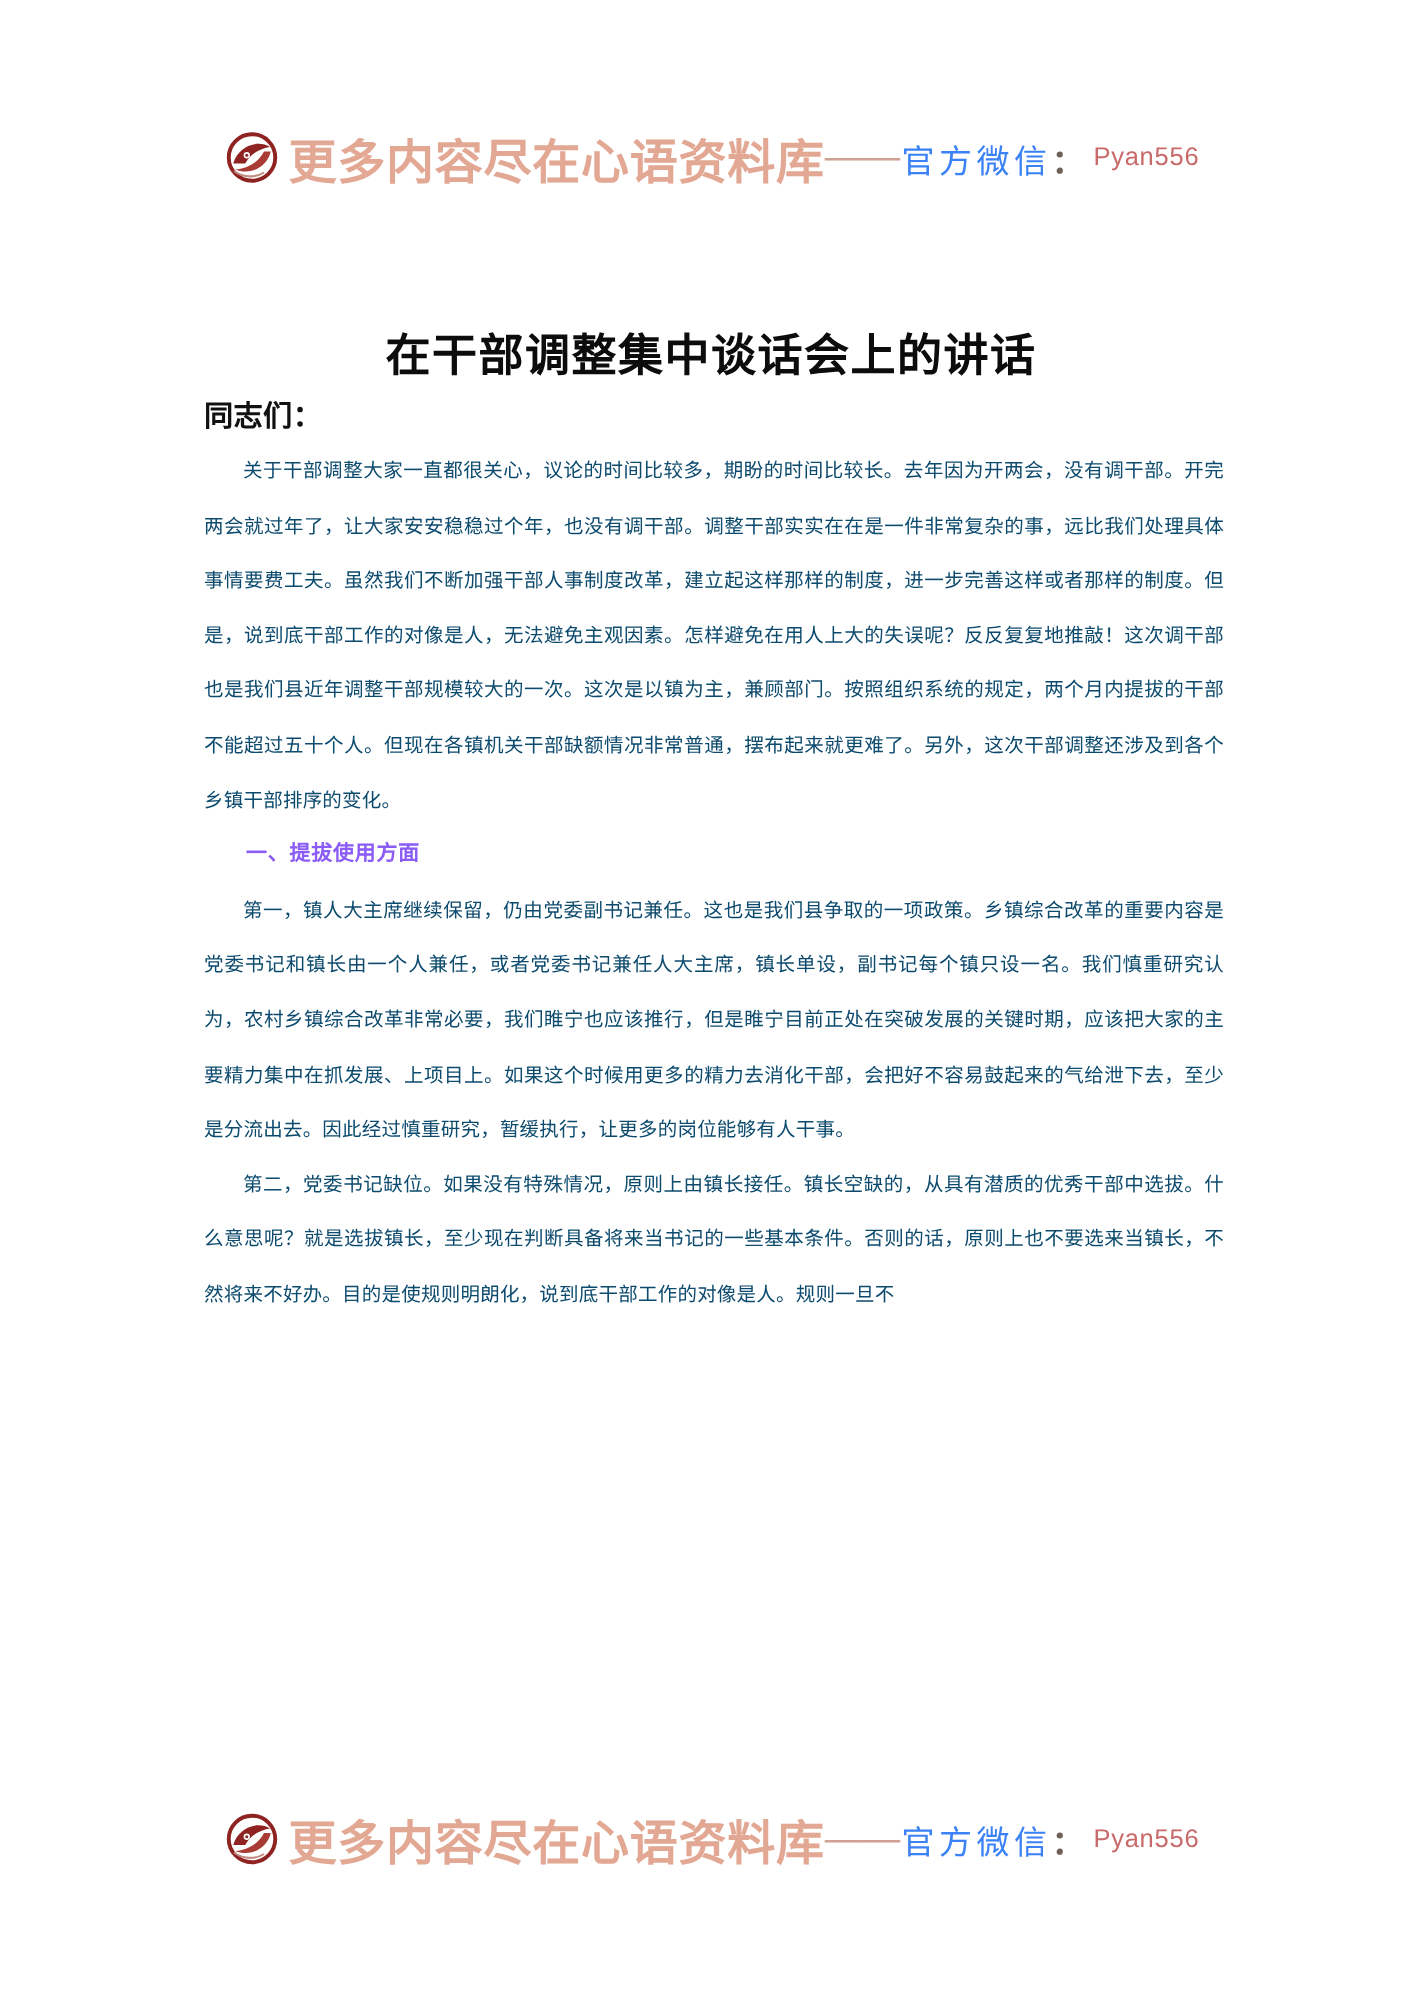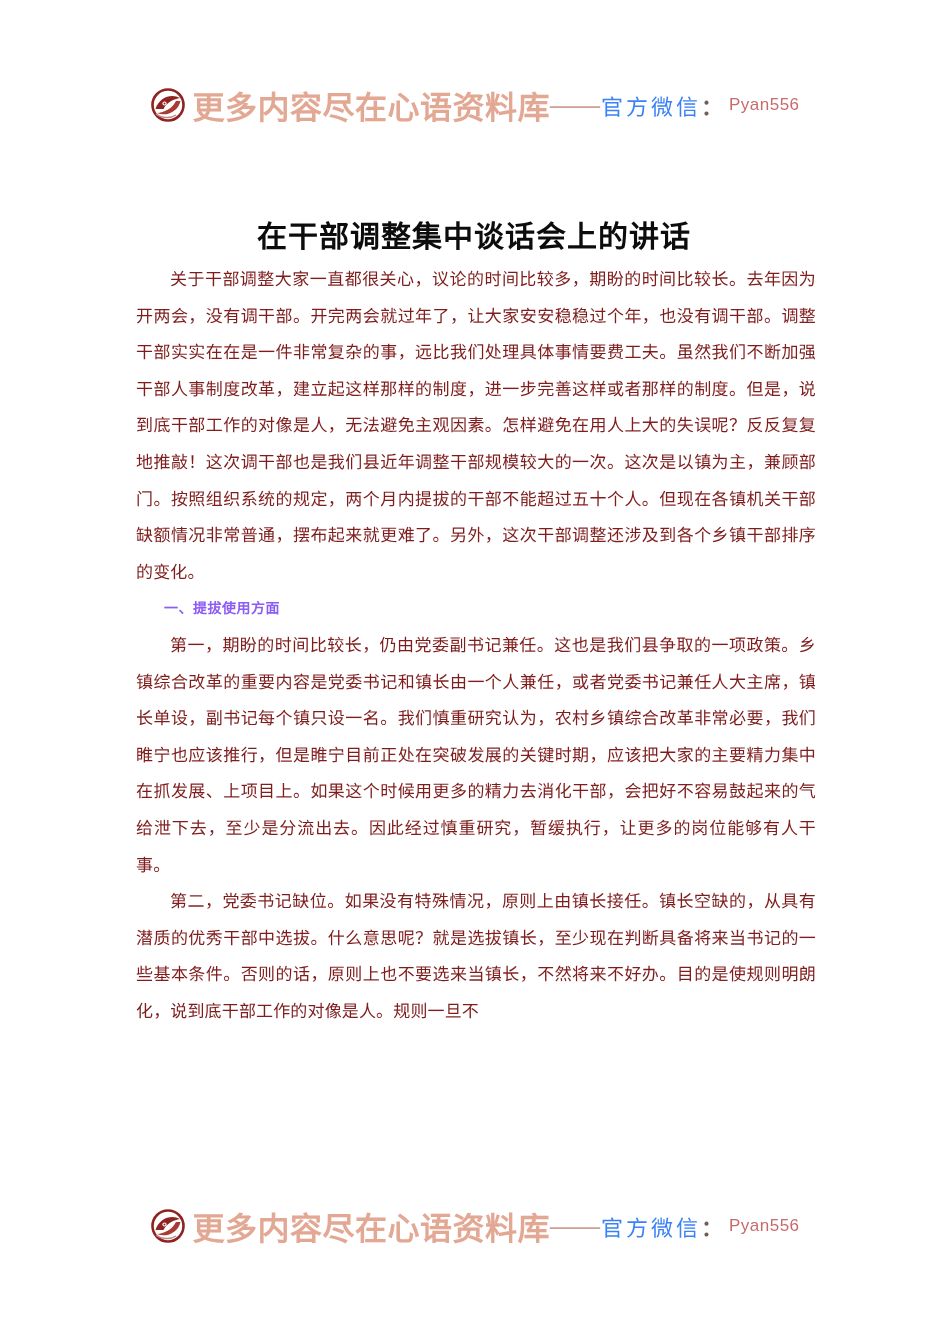--- a/index.html
+++ b/index.html
@@ -102,22 +102,22 @@
   .salutation {
     font-size: 19.5px;
     font-weight: 700;
     color: #111111;
     line-height: 34px;
     margin: 0 0 0 0;
     letter-spacing: 0.2px;
   }
 
   p.para {
-    font-size: 17px;
-    color: #7f1d1d;
+    font-size: 13px;
+    color: #0c4a6e;
     line-height: 36.6px;
     margin: 0;
     text-align: justify;
     text-justify: inter-ideograph;
     text-indent: 2em;
     letter-spacing: 0.15px;
     word-break: break-all;
   }
 
   h2.section-heading {
@@ -149,23 +149,24 @@
     <span class="wm-text-a">更多内容尽在心语资料库</span>
     <span class="wm-dash">——</span>
     <span class="wm-text-b">官方微信</span>
     <span class="wm-colon">：</span>
     <span class="wm-handle">Pyan556</span>
   </div>
 
   <h1 class="doc-title">在干部调整集中谈话会上的讲话</h1>
 
   <div class="body-block">
+    <div class="salutation">同志们：</div>
     <p class="para">关于干部调整大家一直都很关心，议论的时间比较多，期盼的时间比较长。去年因为开两会，没有调干部。开完两会就过年了，让大家安安稳稳过个年，也没有调干部。调整干部实实在在是一件非常复杂的事，远比我们处理具体事情要费工夫。虽然我们不断加强干部人事制度改革，建立起这样那样的制度，进一步完善这样或者那样的制度。但是，说到底干部工作的对像是人，无法避免主观因素。怎样避免在用人上大的失误呢？反反复复地推敲！这次调干部也是我们县近年调整干部规模较大的一次。这次是以镇为主，兼顾部门。按照组织系统的规定，两个月内提拔的干部不能超过五十个人。但现在各镇机关干部缺额情况非常普通，摆布起来就更难了。另外，这次干部调整还涉及到各个乡镇干部排序的变化。</p>
     <h2 class="section-heading">一、提拔使用方面</h2>
-    <p class="para">第一，期盼的时间比较长，仍由党委副书记兼任。这也是我们县争取的一项政策。乡镇综合改革的重要内容是党委书记和镇长由一个人兼任，或者党委书记兼任人大主席，镇长单设，副书记每个镇只设一名。我们慎重研究认为，农村乡镇综合改革非常必要，我们睢宁也应该推行，但是睢宁目前正处在突破发展的关键时期，应该把大家的主要精力集中在抓发展、上项目上。如果这个时候用更多的精力去消化干部，会把好不容易鼓起来的气给泄下去，至少是分流出去。因此经过慎重研究，暂缓执行，让更多的岗位能够有人干事。</p>
+    <p class="para">第一，镇人大主席继续保留，仍由党委副书记兼任。这也是我们县争取的一项政策。乡镇综合改革的重要内容是党委书记和镇长由一个人兼任，或者党委书记兼任人大主席，镇长单设，副书记每个镇只设一名。我们慎重研究认为，农村乡镇综合改革非常必要，我们睢宁也应该推行，但是睢宁目前正处在突破发展的关键时期，应该把大家的主要精力集中在抓发展、上项目上。如果这个时候用更多的精力去消化干部，会把好不容易鼓起来的气给泄下去，至少是分流出去。因此经过慎重研究，暂缓执行，让更多的岗位能够有人干事。</p>
     <p class="para">第二，党委书记缺位。如果没有特殊情况，原则上由镇长接任。镇长空缺的，从具有潜质的优秀干部中选拔。什么意思呢？就是选拔镇长，至少现在判断具备将来当书记的一些基本条件。否则的话，原则上也不要选来当镇长，不然将来不好办。目的是使规则明朗化，说到底干部工作的对像是人。规则一旦不</p>
   </div>
 
   <div class="watermark bottom">
     <span class="wm-logo">
       <svg viewBox="0 0 36 36" xmlns="http://www.w3.org/2000/svg">
         <circle cx="18" cy="18" r="15.5" fill="none" stroke="#8e2321" stroke-width="2.6"></circle>
         <path d="M5.5 22 C9 10, 22 6, 30 11 C24 12, 17 15, 13.5 22 Z" fill="#8e2321"></path>
         <path d="M30.5 14 C28 25, 16 30, 7 26 C14 25.5, 22 22, 26 14 Z" fill="#a83b33"></path>
         <circle cx="14.5" cy="16.5" r="2.1" fill="#ffffff"></circle>

